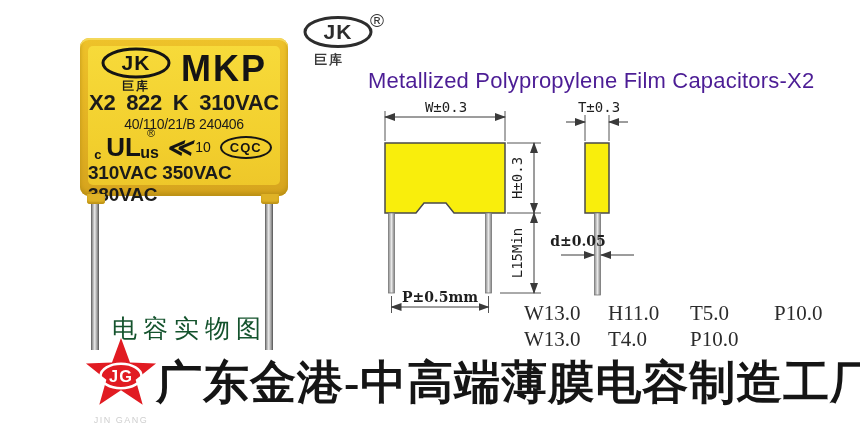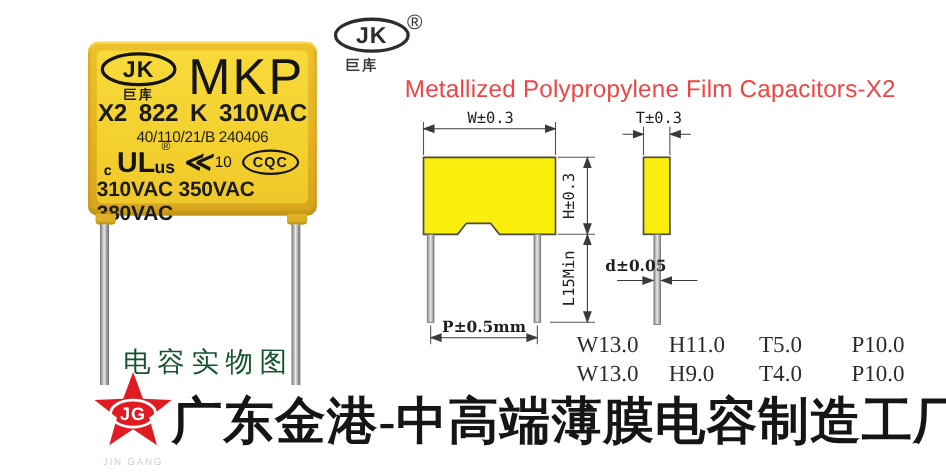--- a/index.html
+++ b/index.html
@@ -19,21 +19,21 @@
   .cap-face {
     position:absolute; left:8px; top:8px; right:8px; bottom:11px;
     background:linear-gradient(180deg,#f7da3a 0%,#f2cf2d 70%,#eec72a 100%);
     border-radius:5px;
     display:flex; flex-direction:column; align-items:center; justify-content:space-evenly;
     padding:2px 0;
   }
   .brand-row { display:flex; align-items:center; gap:10px; height:42px; }
   .jk-logo-wrap { display:flex; flex-direction:column; align-items:center; line-height:1; }
   .brand-cn { font-size:12px; font-weight:700; color:#1a1a1a; letter-spacing:2px; margin-top:1px; }
-  .mkp { font-size:46px; font-weight:400; letter-spacing:2px; color:#141414; }
+  .mkp { font-size:36px; font-weight:700; letter-spacing:2px; color:#141414; }
   .spec1 { font-size:22px; font-weight:700; letter-spacing:-0.3px; word-spacing:5px; color:#1b1b1b; }
   .spec2 { font-size:14px; font-weight:500; letter-spacing:-0.3px; color:#1b1b1b; }
   .volts { font-size:19px; font-weight:600; color:#1b1b1b; letter-spacing:-0.2px; }
   .certs { display:flex; align-items:center; gap:9px; height:30px; }
   .ul-block { position:relative; font-weight:800; font-size:26px; color:#141414; padding:0 16px 0 10px; }
   .ul-c  { position:absolute; left:-2px; bottom:1px;  font-size:13px; font-weight:700; }
   .ul-us { position:absolute; right:-2px; bottom:1px; font-size:16px; font-weight:700; }
   .ul-r  { position:absolute; right:2px;  top:-5px;   font-size:11px; font-weight:400; }
   .enec-block { display:flex; align-items:center; gap:3px; }
   .enec-glyph { font-size:25px; font-weight:800; font-style:italic; color:#141414; line-height:1; }
@@ -54,21 +54,21 @@
     font-family:Liberation Mono, monospace;
     font-size:25px; font-weight:500; color:#14532d; letter-spacing:6px; white-space:nowrap;
   }
 
   
   .hdr-reg { left:370px; top:10px; font-size:19px; color:#333; }
   .hdr-brand-cn { left:314px; top:51px; font-size:13px; font-weight:700; color:#3a3a3a; letter-spacing:2px; }
   .title-line1 { left:368px; top:40px; white-space:nowrap; }
   .title-prefix { font-size:26px; font-weight:500; color:#111; letter-spacing:0.5px; }
   .title-cn { font-family:"Liberation Serif","DejaVu Serif",serif; font-size:25px; font-weight:500; color:#111; letter-spacing:3px; }
-  .title-line2 { left:368px; top:68px; font-size:22px; font-weight:500; color:#ef4444; letter-spacing:0.2px; white-space:nowrap; }
+  .title-line2 { left:368px; top:68px; font-size:22px; font-weight:500; color:#4c1d95; letter-spacing:0.2px; white-space:nowrap; }
 
   
   .size-table { left:524px; top:300px; font-family:Liberation Serif, serif; color:#2b2b2b; }
   .size-row { display:grid; grid-template-columns:84px 82px 84px 80px; font-size:21px; line-height:26px; }
 
   
   .jg-name { left:78px; top:415px; width:86px; text-align:center; font-size:9px; font-weight:400; letter-spacing:1.5px; color:#cfcfcf; }
   .banner {
     left:156px; top:352px; font-family:"Liberation Serif","DejaVu Serif",serif;
     font-size:46px; font-weight:600; color:#151515; letter-spacing:1px; white-space:nowrap;
@@ -185,21 +185,20 @@
 
   <div class="abs size-table">
     <div class="size-row">
       <span>W13.0</span>
       <span>H11.0</span>
       <span>T5.0</span>
       <span>P10.0</span>
     </div>
     <div class="size-row">
       <span>W13.0</span>
-      <span>H9.0</span>
       <span>T4.0</span>
       <span>P10.0</span>
     </div>
   </div>
 
   <svg class="abs" style="left:78px; top:336px;" width="86" height="80" viewBox="0 0 84 78">
     <polygon points="42,2 50.8,25.9 76.2,26.9 56.3,42.6 63.2,67.1 42,53 20.8,67.1 27.7,42.6 7.8,26.9 33.2,25.9" fill="#e11b22"></polygon>
     <ellipse cx="42" cy="39" rx="20" ry="12" fill="none" stroke="#ffffff" stroke-width="2.5"></ellipse>
     <text x="42" y="45" text-anchor="middle" font-size="16" font-weight="800" letter-spacing="1" fill="#ffffff">JG</text>
   </svg>

